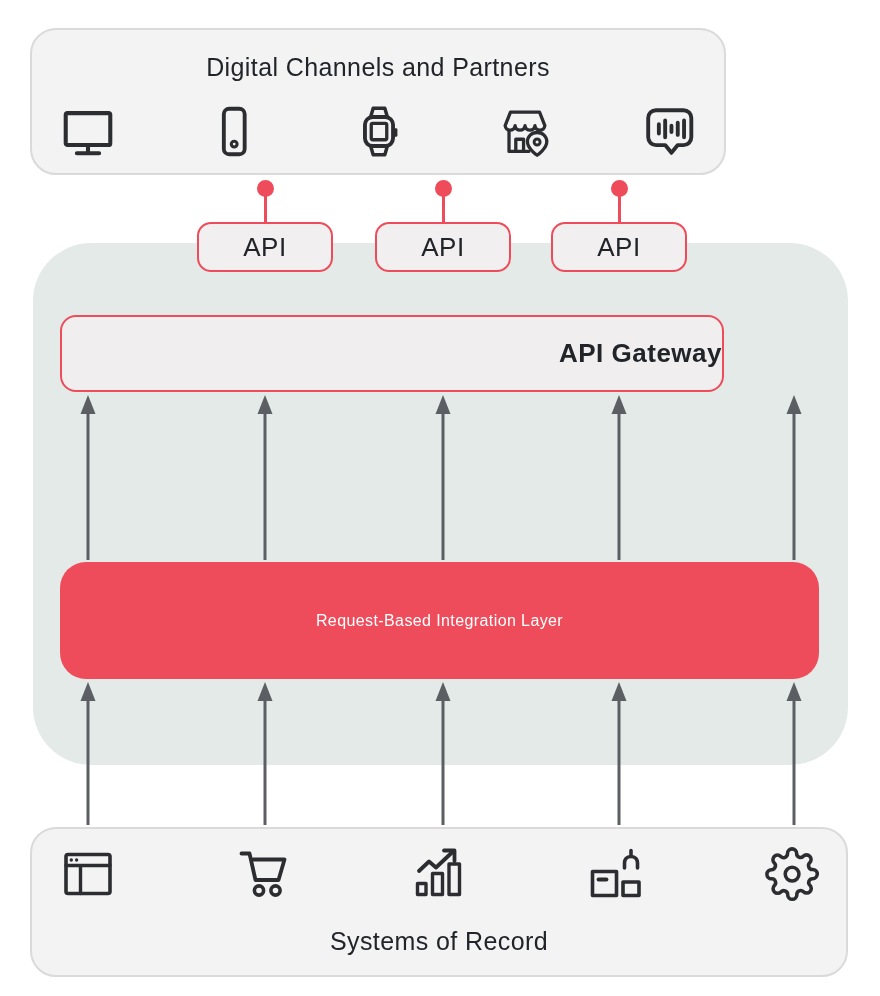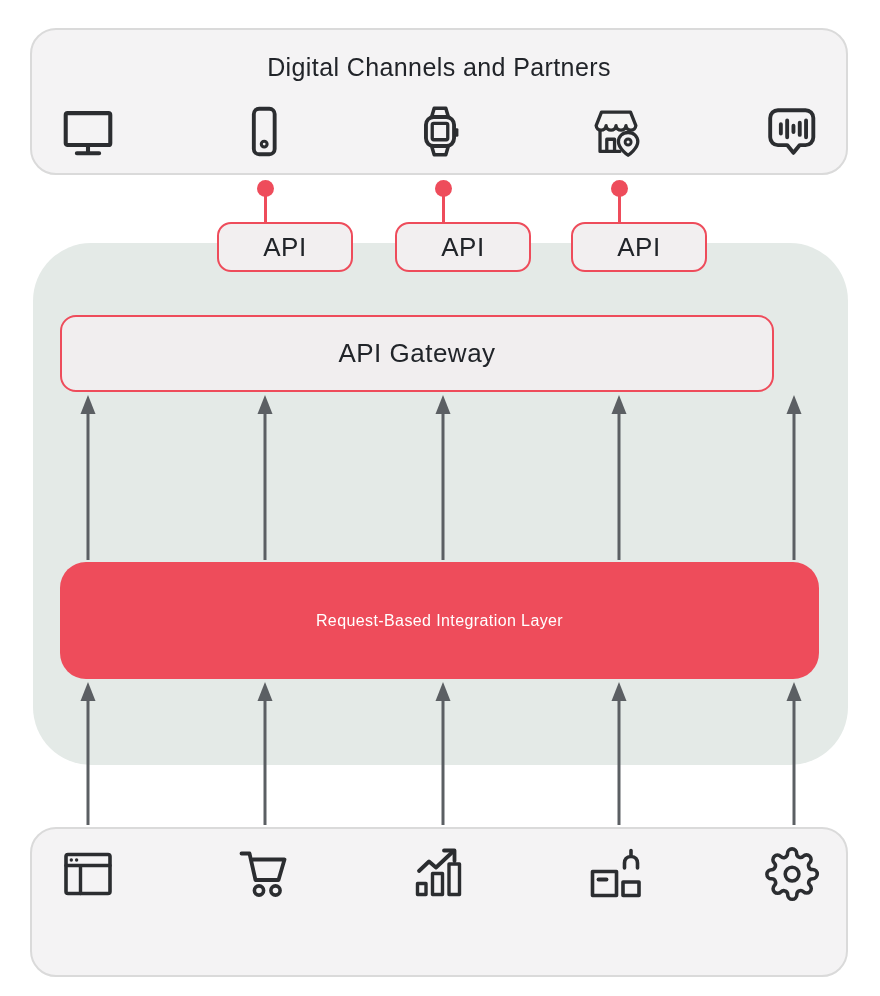--- a/index.html
+++ b/index.html
@@ -15,21 +15,21 @@
   }
   html,body{margin:0;padding:0;background:#ffffff;}
   .page{
     position:relative;width:880px;height:996px;background:#ffffff;overflow:hidden;
     font-family:"Liberation Sans", sans-serif;color:var(--ink);
   }
   .panel{
     position:absolute;box-sizing:border-box;background:var(--panel);
     border:2px solid var(--panel-border);border-radius:26px;z-index:2;
   }
-  .panel.top{left:30px;top:28px;width:818px;height:147px;}
+  .panel.top{left:30px;top:28px;width:696px;height:147px;}
   .panel.bottom{left:30px;top:827px;width:818px;height:150px;}
   .panel-title{
     position:absolute;left:0;right:0;text-align:center;
     font-size:25px;letter-spacing:.4px;color:var(--ink);line-height:30px;
   }
   .panel.top .panel-title{top:22px;}
   .panel.bottom .panel-title{top:97px;}
   .icon-row{
     position:absolute;left:0;right:0;display:flex;
     justify-content:space-between;align-items:center;
@@ -39,35 +39,35 @@
   .icon{display:block;color:var(--icon);}
   .icon svg{display:block;}
   .zone{
     position:absolute;left:33px;top:243px;width:815px;height:522px;
     background:var(--zone);border-radius:58px;z-index:1;
   }
   .chip{
     position:absolute;top:222px;width:136px;height:50px;box-sizing:border-box;
     background:var(--chip);border:2.5px solid var(--accent);border-radius:14px;
     display:flex;align-items:center;justify-content:center;
-    font-size:26px;letter-spacing:.5px;color:var(--ink);z-index:4;margin-left:20px;
+    font-size:26px;letter-spacing:.5px;color:var(--ink);z-index:4;
   }
   .connector-dot{
     position:absolute;top:180px;width:17px;height:17px;border-radius:50%;
     background:var(--accent);z-index:3;
   }
   .connector-stem{
     position:absolute;top:188px;width:3px;height:36px;
     background:var(--accent);z-index:3;
   }
   .gateway{
-    position:absolute;left:60px;top:315px;width:714px;height:77px;box-sizing:border-box;
+    position:absolute;left:60px;top:315px;width:664px;height:77px;box-sizing:border-box;
     background:var(--gate);border:2px solid var(--accent);border-radius:16px;
-    display:flex;align-items:center;justify-content:center;
-    font-size:26px;letter-spacing:.5px;color:var(--ink);z-index:3;
+    display:flex;align-items:center;justify-content:flex-end;
+    font-size:26px;letter-spacing:.5px;color:var(--ink);z-index:3;font-weight:bold;
   }
   .redbox{
     position:absolute;left:60px;top:562px;width:759px;height:117px;
     background:var(--accent);border-radius:26px;
     display:flex;align-items:center;justify-content:center;
     font-size:16px;letter-spacing:.4px;color:#ffffff;z-index:3;
   }
   .arrows{position:absolute;left:0;top:0;width:880px;height:996px;z-index:2;pointer-events:none;}
 </style>
 </head>
@@ -195,20 +195,21 @@
         </span>
         <span class="icon">
           <svg width="64" height="64" viewBox="0 0 64 64">
             <g transform="translate(4.6,4.6) scale(2.29)">
               <circle cx="12" cy="12" r="3" stroke-width="1.55" fill="none" stroke="currentColor" stroke-linecap="round" stroke-linejoin="round"></circle>
               <path d="M19.4 15a1.65 1.65 0 0 0 .33 1.82l.06.06a2 2 0 0 1 0 2.83 2 2 0 0 1-2.83 0l-.06-.06a1.65 1.65 0 0 0-1.82-.33 1.65 1.65 0 0 0-1 1.51V21a2 2 0 0 1-2 2 2 2 0 0 1-2-2v-.09A1.65 1.65 0 0 0 9 19.4a1.65 1.65 0 0 0-1.82.33l-.06.06a2 2 0 0 1-2.83 0 2 2 0 0 1 0-2.83l.06-.06a1.65 1.65 0 0 0 .33-1.82 1.65 1.65 0 0 0-1.51-1H3a2 2 0 0 1-2-2 2 2 0 0 1 2-2h.09A1.65 1.65 0 0 0 4.6 9a1.65 1.65 0 0 0-.33-1.82l-.06-.06a2 2 0 0 1 0-2.83 2 2 0 0 1 2.83 0l.06.06a1.65 1.65 0 0 0 1.82.33H9a1.65 1.65 0 0 0 1-1.51V3a2 2 0 0 1 2-2 2 2 0 0 1 2 2v.09a1.65 1.65 0 0 0 1 1.51 1.65 1.65 0 0 0 1.82-.33l.06-.06a2 2 0 0 1 2.83 0 2 2 0 0 1 0 2.83l-.06.06a1.65 1.65 0 0 0-.33 1.82V9a1.65 1.65 0 0 0 1.51 1H21a2 2 0 0 1 2 2 2 2 0 0 1-2 2h-.09a1.65 1.65 0 0 0-1.51 1z" stroke-width="1.55" fill="none" stroke="currentColor" stroke-linecap="round" stroke-linejoin="round"></path>
             </g>
           </svg>
         </span>
       </div>
+    <div class="panel-title">Systems of Record</div>
   </section>
 
 <div class="chip" style="left: 197px;">
       <span>API</span>
     </div>
     <div class="chip" style="left: 375px;">
       <span>API</span>
     </div>
     <div class="chip" style="left: 551px;">
       <span>API</span>

